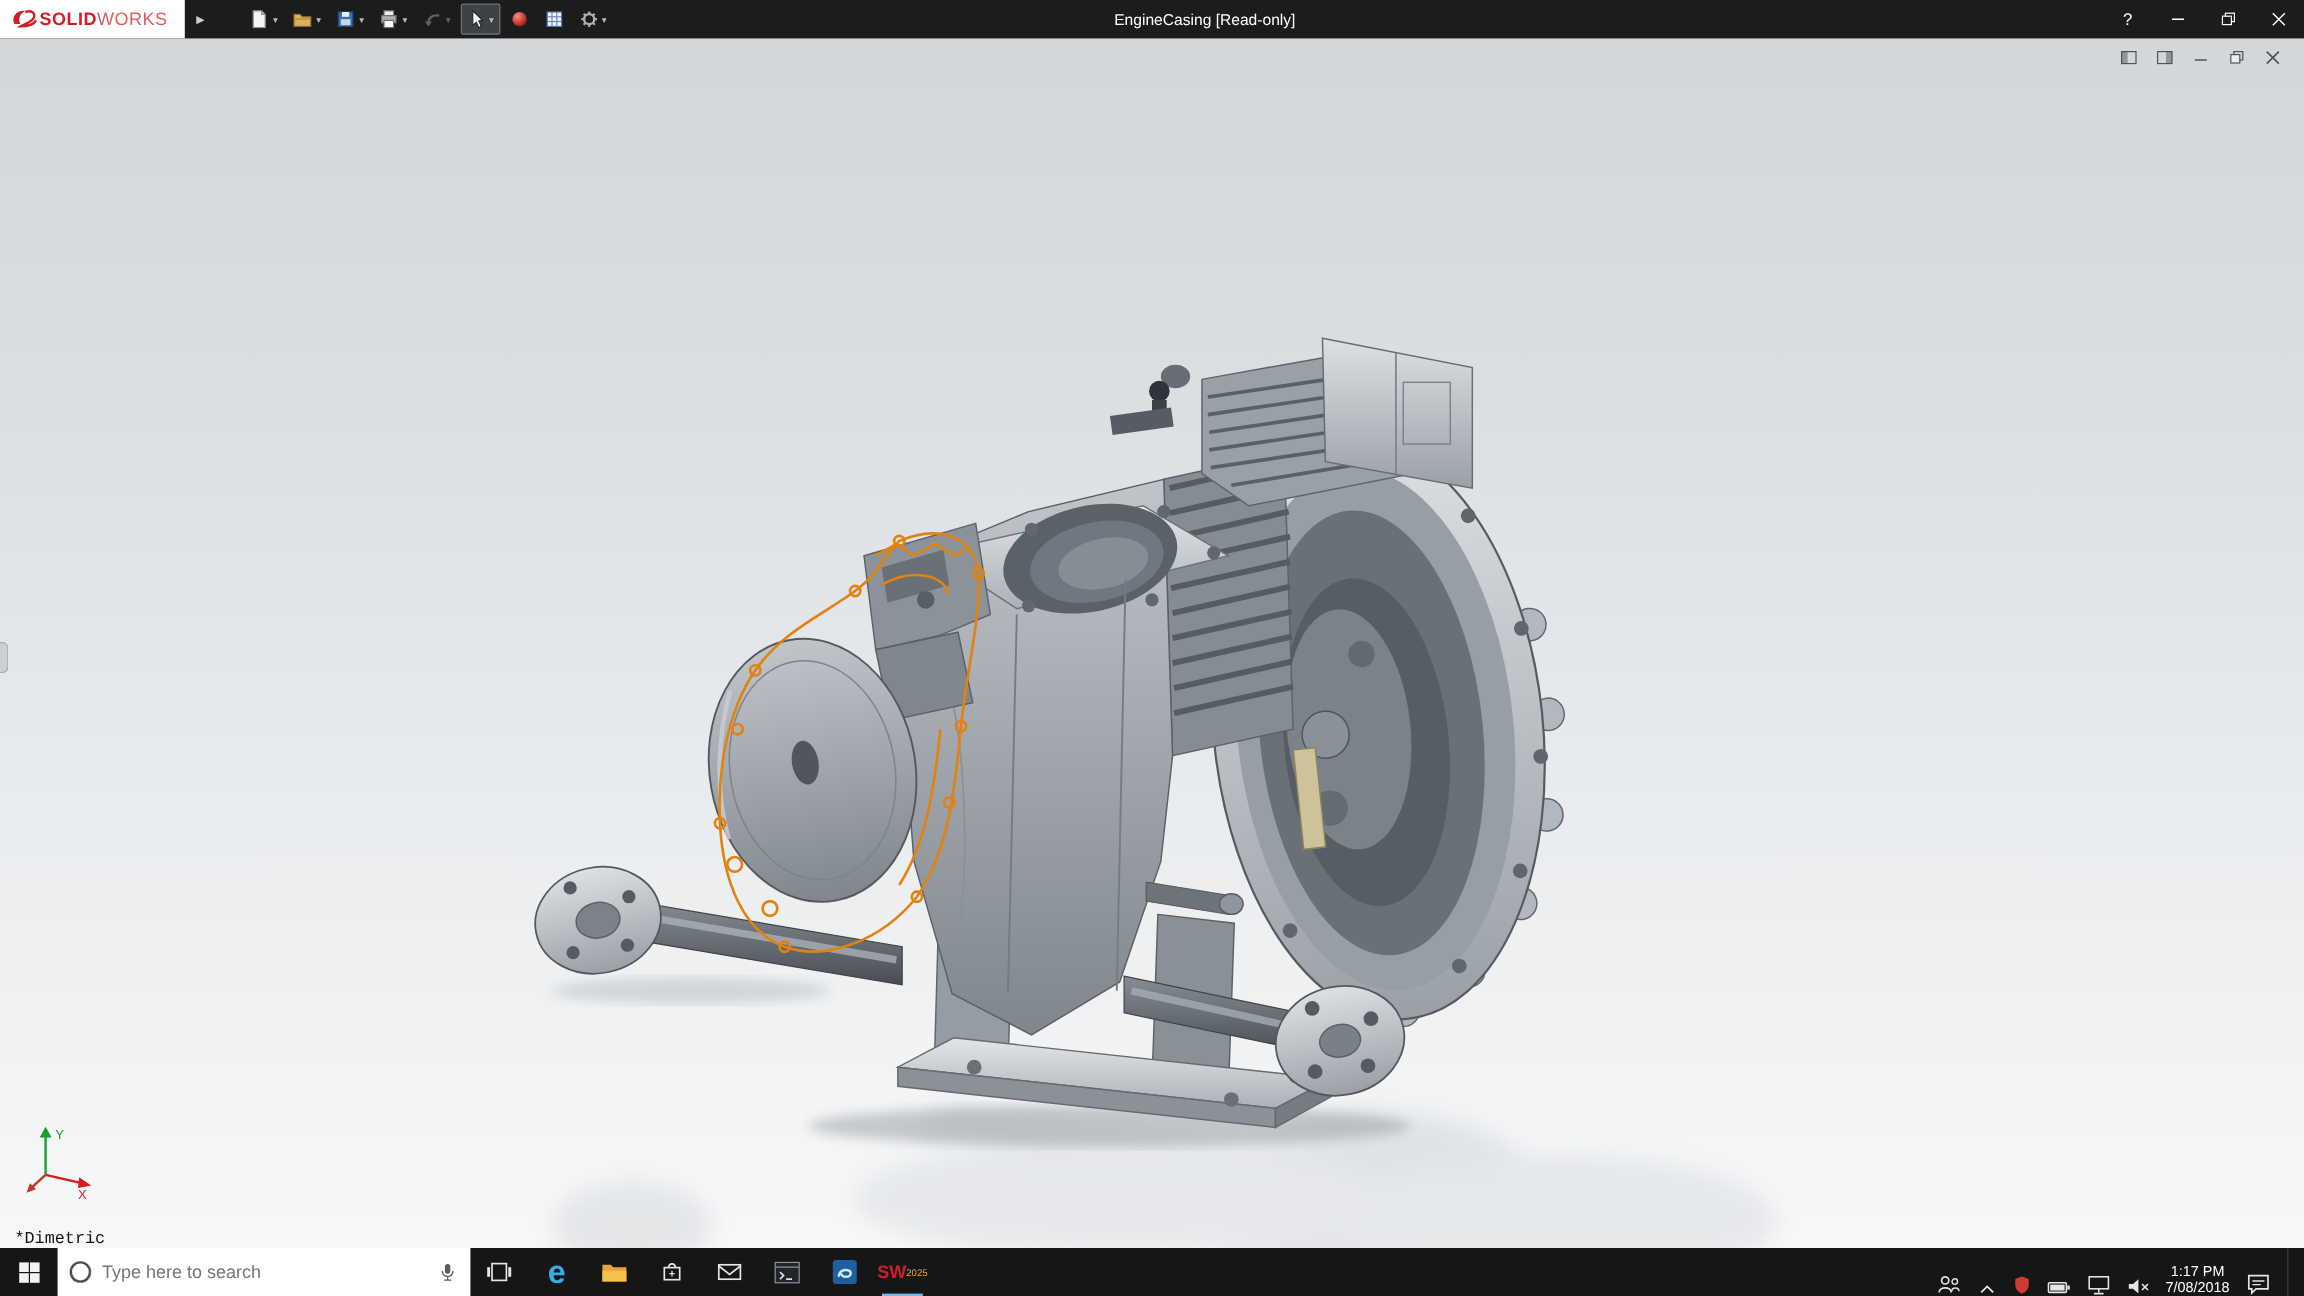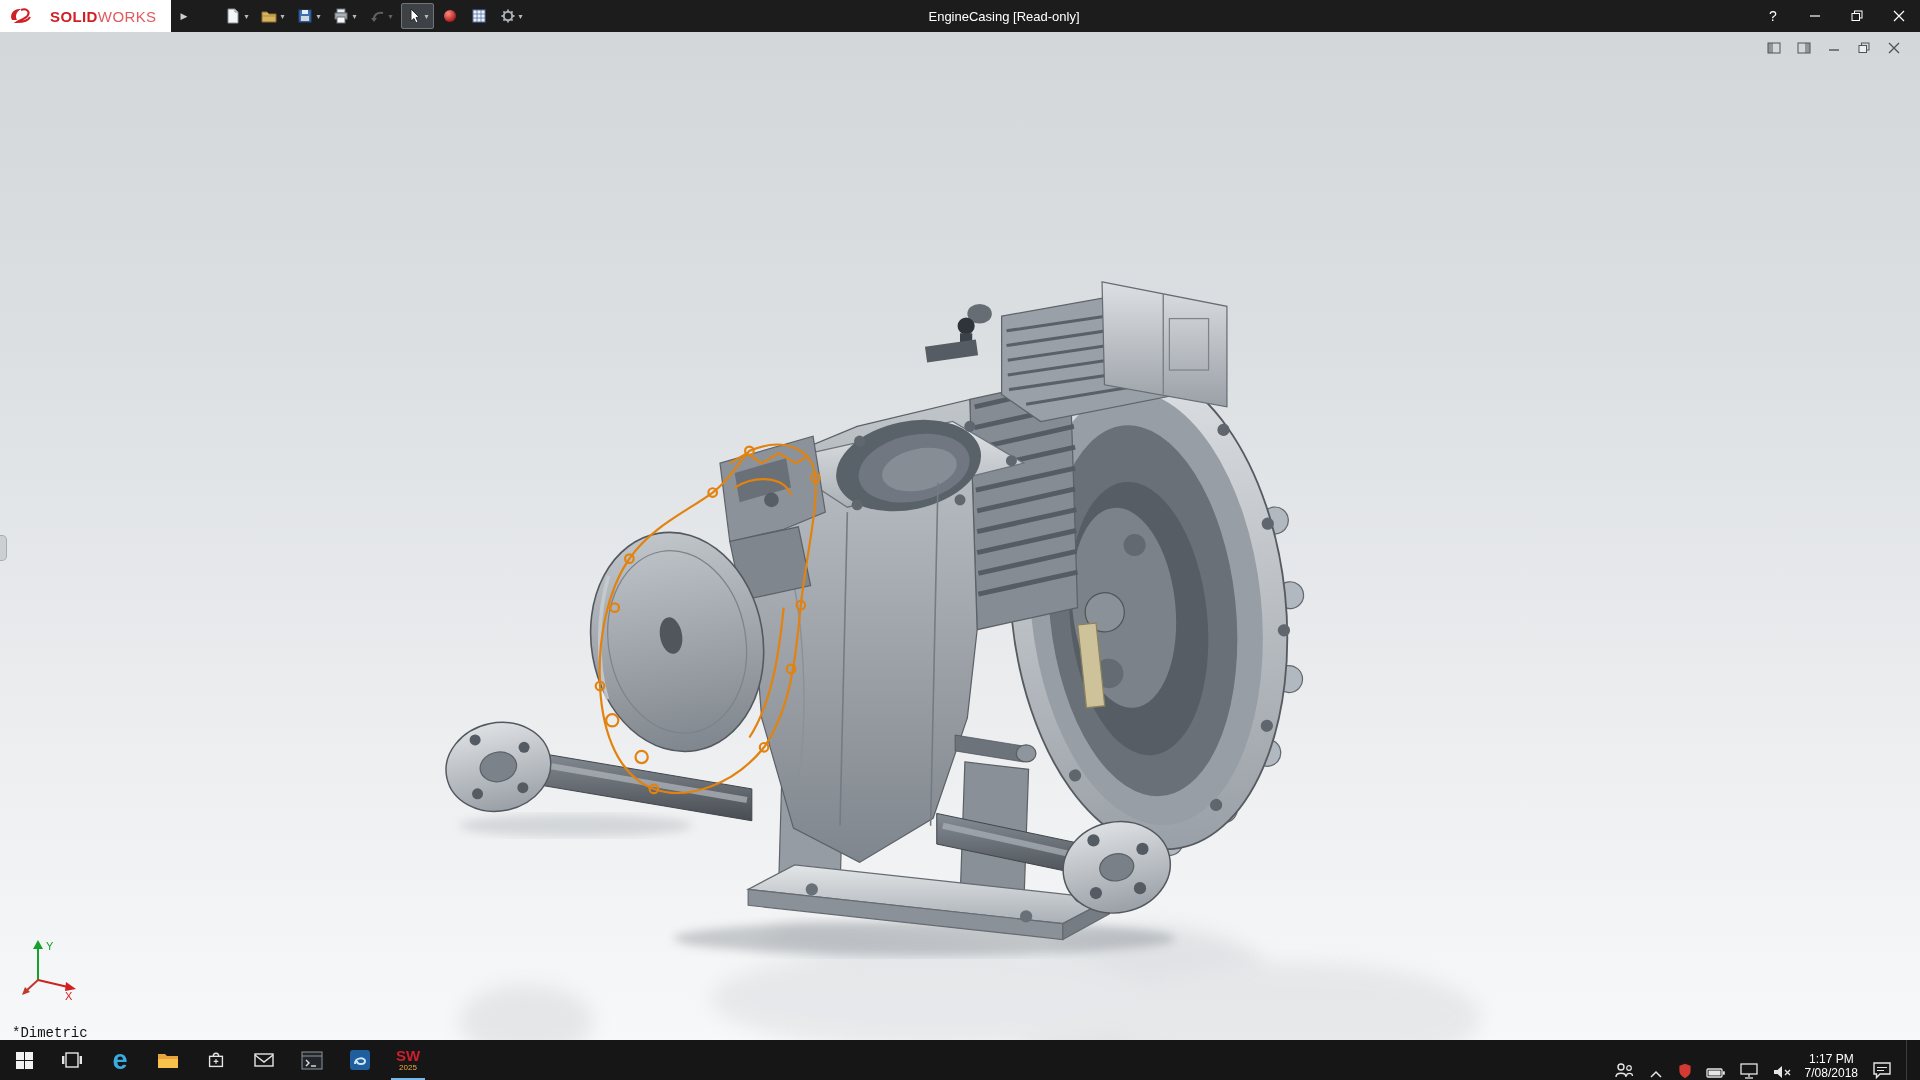--- a/index.html
+++ b/index.html
@@ -1,21 +1,21 @@
 <!DOCTYPE html>
 <html><head>
 <meta charset="utf-8">
 <style>
   * { margin:0; padding:0; box-sizing:border-box; }
   html,body { width:1920px; height:1080px; }
   body { font-family:"Liberation Sans", sans-serif; overflow:hidden; background:#000; }
 
   
   .titlebar { height:32px; background:#1c1c1c; display:flex; align-items:center; position:relative; }
-  .logo-box { background:#fff; height:32px; display:flex; align-items:center; gap:18px; padding:0 14px 0 8px; }
+  .logo-box { background:#fff; height:32px; display:flex; align-items:center; gap:1px; padding:0 14px 0 8px; }
   .brand { font-size:15px; letter-spacing:.4px; white-space:nowrap; }
   .brand .solid { color:#d02026; font-weight:bold; }
   .brand .works { color:#e2595e; }
   .flyout { color:#cfcfcf; font-size:9px; padding:4px 7px; margin-left:3px; }
   .qat { display:flex; align-items:center; margin-left:26px; gap:3px; }
   .tb-btn { height:26px; display:flex; align-items:center; padding:0 4px; border:1px solid transparent; border-radius:2px; }
   .tb-btn .caret { color:#b4b9be; font-size:8px; margin-left:3px; }
   .tb-btn.active { background:#3e4246; border-color:#70757a; }
   .tb-btn.disabled { opacity:.45; }
   .tb-title { position:absolute; left:50%; transform:translateX(-50%); color:#fff; font-size:13px;margin-left:44px; }
@@ -37,21 +37,21 @@
   .taskbar { height:40px; background:#161616; display:flex; align-items:stretch; }
   .start-btn { width:48px; display:flex; align-items:center; justify-content:center; }
   .win-logo { display:grid; grid-template-columns:8px 8px; grid-template-rows:8px 8px; gap:1px; }
   .win-logo span { background:#f2f2f2; }
   .search-box { width:344px; background:#fff; display:flex; align-items:center; padding:0 10px; gap:9px; }
   .search-box input { flex:1; border:none; outline:none; font-size:15px; color:#444; background:transparent; font-family:"Liberation Sans",sans-serif; }
   .cortana-ring { width:18px; height:18px; border-radius:50%; border:2.4px solid #4a5055; flex:none; }
   .task-btn { width:48px; display:flex; align-items:center; justify-content:center; position:relative; }
   .task-btn.running::after { content:""; position:absolute; bottom:0; left:7px; right:7px; height:2px; background:#76b9ed; }
   .edge-e { color:#39abe2; font-size:27px; font-weight:bold; line-height:1; }
-  .sw-icon { display:flex; flex-direction:column; align-items:center; line-height:1; }
+  .sw-icon { display:flex; flex-direction:row; align-items:center; line-height:1; }
   .sw-abbr { color:#cf1f2e; font-weight:800; font-size:15px; }
   .sw-year { color:#f0a93c; font-size:8px; margin-top:1px; }
   .tray { margin-left:auto; display:flex; align-items:flex-end; gap:13px; padding:0 6px; }
   .tray-icon { display:flex; align-items:center; justify-content:center; }
   .clock { color:#fff; font-size:12px; line-height:14px; text-align:center; }
   .show-desktop { width:8px; border-left:1px solid #3c3c3c; align-self:stretch; }
 </style>
 </head>
 <body>
 
@@ -386,20 +386,28 @@
 <div class="taskbar">
   <div class="start-btn">
     <div class="win-logo">
         <span></span>
         <span></span>
         <span></span>
         <span></span>
       </div>
   </div>
 
+  <div class="search-box">
+    <div class="cortana-ring"></div>
+    <input type="text" placeholder="Type here to search" style="">
+    <svg width="18" height="20" viewBox="0 0 24 24">
+      <path d="M12 3 a3 3 0 0 1 3 3 v5 a3 3 0 0 1 -6 0 V6 a3 3 0 0 1 3 -3 Z" fill="#5a5f64"></path>
+      <path d="M6 11 a6 6 0 0 0 12 0 M12 17 v4 M8 21 h8" stroke="#5a5f64" stroke-width="1.6" fill="none"></path>
+    </svg>
+  </div>
 
   <div class="task-btn">
     <svg width="22" height="20" viewBox="0 0 22 20">
       <rect x="5" y="3" width="12" height="14" fill="none" stroke="#e6e6e6" stroke-width="1.4"></rect>
       <rect x="1" y="6" width="2.4" height="8" fill="#e6e6e6"></rect>
       <rect x="18.6" y="6" width="2.4" height="8" fill="#e6e6e6"></rect>
     </svg>
   </div>
   <div class="task-btn">
     <span class="edge-e">e</span>

